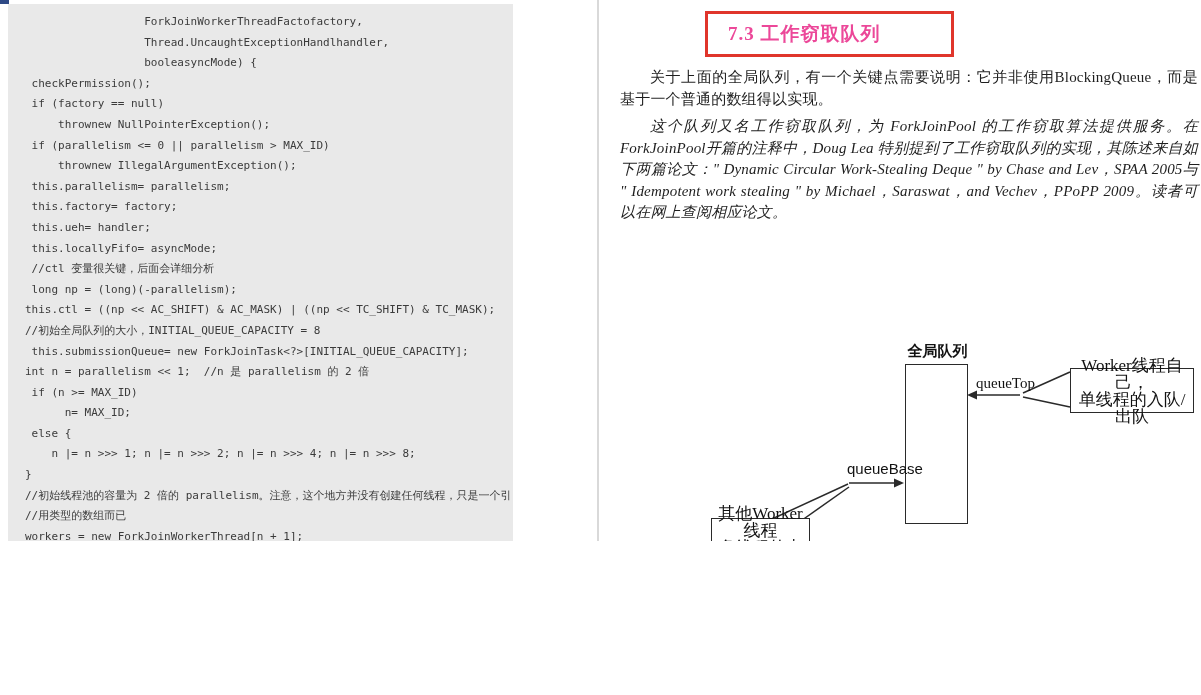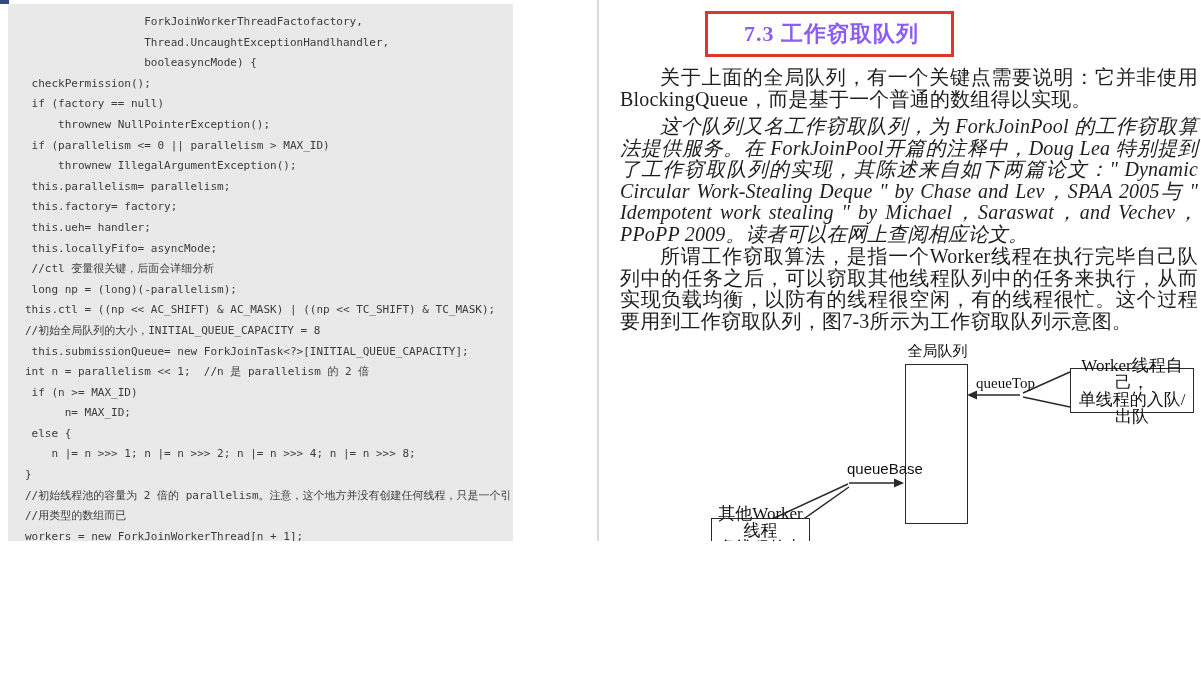--- a/index.html
+++ b/index.html
@@ -48,31 +48,31 @@
     color: #1f1f1f;
   }
   .heading-box {
     position: absolute;
     left: 85px; top: 11px;
     width: 249px; height: 46px;
     border: 3px solid #e0352b;
     background: #ffffff;
   }
   .heading-box h1 {
-    font-size: 22px;
+    font-size: 19px;
     font-weight: bold;
     line-height: 40px;
-    padding-left: 36px;
-    color: #8b5cf6;
+    padding-left: 20px;
+    color: #ec4899;
     letter-spacing: 1px;
   }
   .para {
     position: absolute;
     left: 0; width: 578px;
-    font-size: 20px;
+    font-size: 15px;
     line-height: 21.5px;
     text-align: justify;
     text-indent: 2em;
     letter-spacing: 0.2px;
     color: #1e1e1e;
   }
   .para1 { top: 67px; }
   .para2 { top: 116px; font-style: italic; }
   .para3 { top: 246px; }
   .para4 { top: 617px; }
@@ -83,21 +83,21 @@
     left: 0; top: 338px;
     width: 578px; height: 254px;
   }
   .figure svg { position: absolute; left: 0; top: 0; }
   .fig-label {
     position: absolute;
     font-size: 15px;
     color: #111111;
     white-space: nowrap;
   }
-  .fig-title { left: 275px; top: 4px; width: 85px; text-align: center; }
+  .fig-title { left: 275px; top: 4px; width: 85px; text-align: center; font-weight: bold; }
   .fig-queuetop { left: 356px; top: 37px; font-family: Liberation Serif, serif; }
   .fig-queuebase { left: 227px; top: 122px; font-family: Liberation Sans, sans-serif; }
   .queue-rect {
     position: absolute;
     left: 285px; top: 26px;
     width: 63px; height: 160px;
     border: 1.5px solid #2a2a2a;
     background: #ffffff;
   }
   .callout {
@@ -192,21 +192,20 @@
   <div class="page-divider"></div>
 
   <div class="right-page">
 
     <div class="heading-box">
       <h1>7.3 工作窃取队列</h1>
     </div>
 
     <p class="para para1">关于上面的全局队列，有一个关键点需要说明：它并非使用BlockingQueue，而是基于一个普通的数组得以实现。</p>
     <p class="para para2">这个队列又名工作窃取队列，为 ForkJoinPool 的工作窃取算法提供服务。在 ForkJoinPool开篇的注释中，Doug Lea 特别提到了工作窃取队列的实现，其陈述来自如下两篇论文：" Dynamic Circular Work-Stealing Deque " by Chase and Lev，SPAA 2005与 " Idempotent work stealing " by Michael，Saraswat，and Vechev，PPoPP 2009。读者可以在网上查阅相应论文。</p>
-    <p class="para para3">所谓工作窃取算法，是指一个Worker线程在执行完毕自己队列中的任务之后，可以窃取其他线程队列中的任务来执行，从而实现负载均衡，以防有的线程很空闲，有的线程很忙。这个过程要用到工作窃取队列，图7-3所示为工作窃取队列示意图。</p>
 
     <div class="figure">
       <svg width="578" height="254" viewBox="0 0 578 254">
 
         <line x1="400" y1="57" x2="356" y2="57" stroke="#2a2a2a" stroke-width="1.5"></line>
         <polygon points="347,57 357,52.5 357,61.5" fill="#2a2a2a"></polygon>
 
         <line x1="450" y1="34" x2="403" y2="55" stroke="#2a2a2a" stroke-width="1.5"></line>
         <line x1="450" y1="69" x2="403" y2="59" stroke="#2a2a2a" stroke-width="1.5"></line>
 

